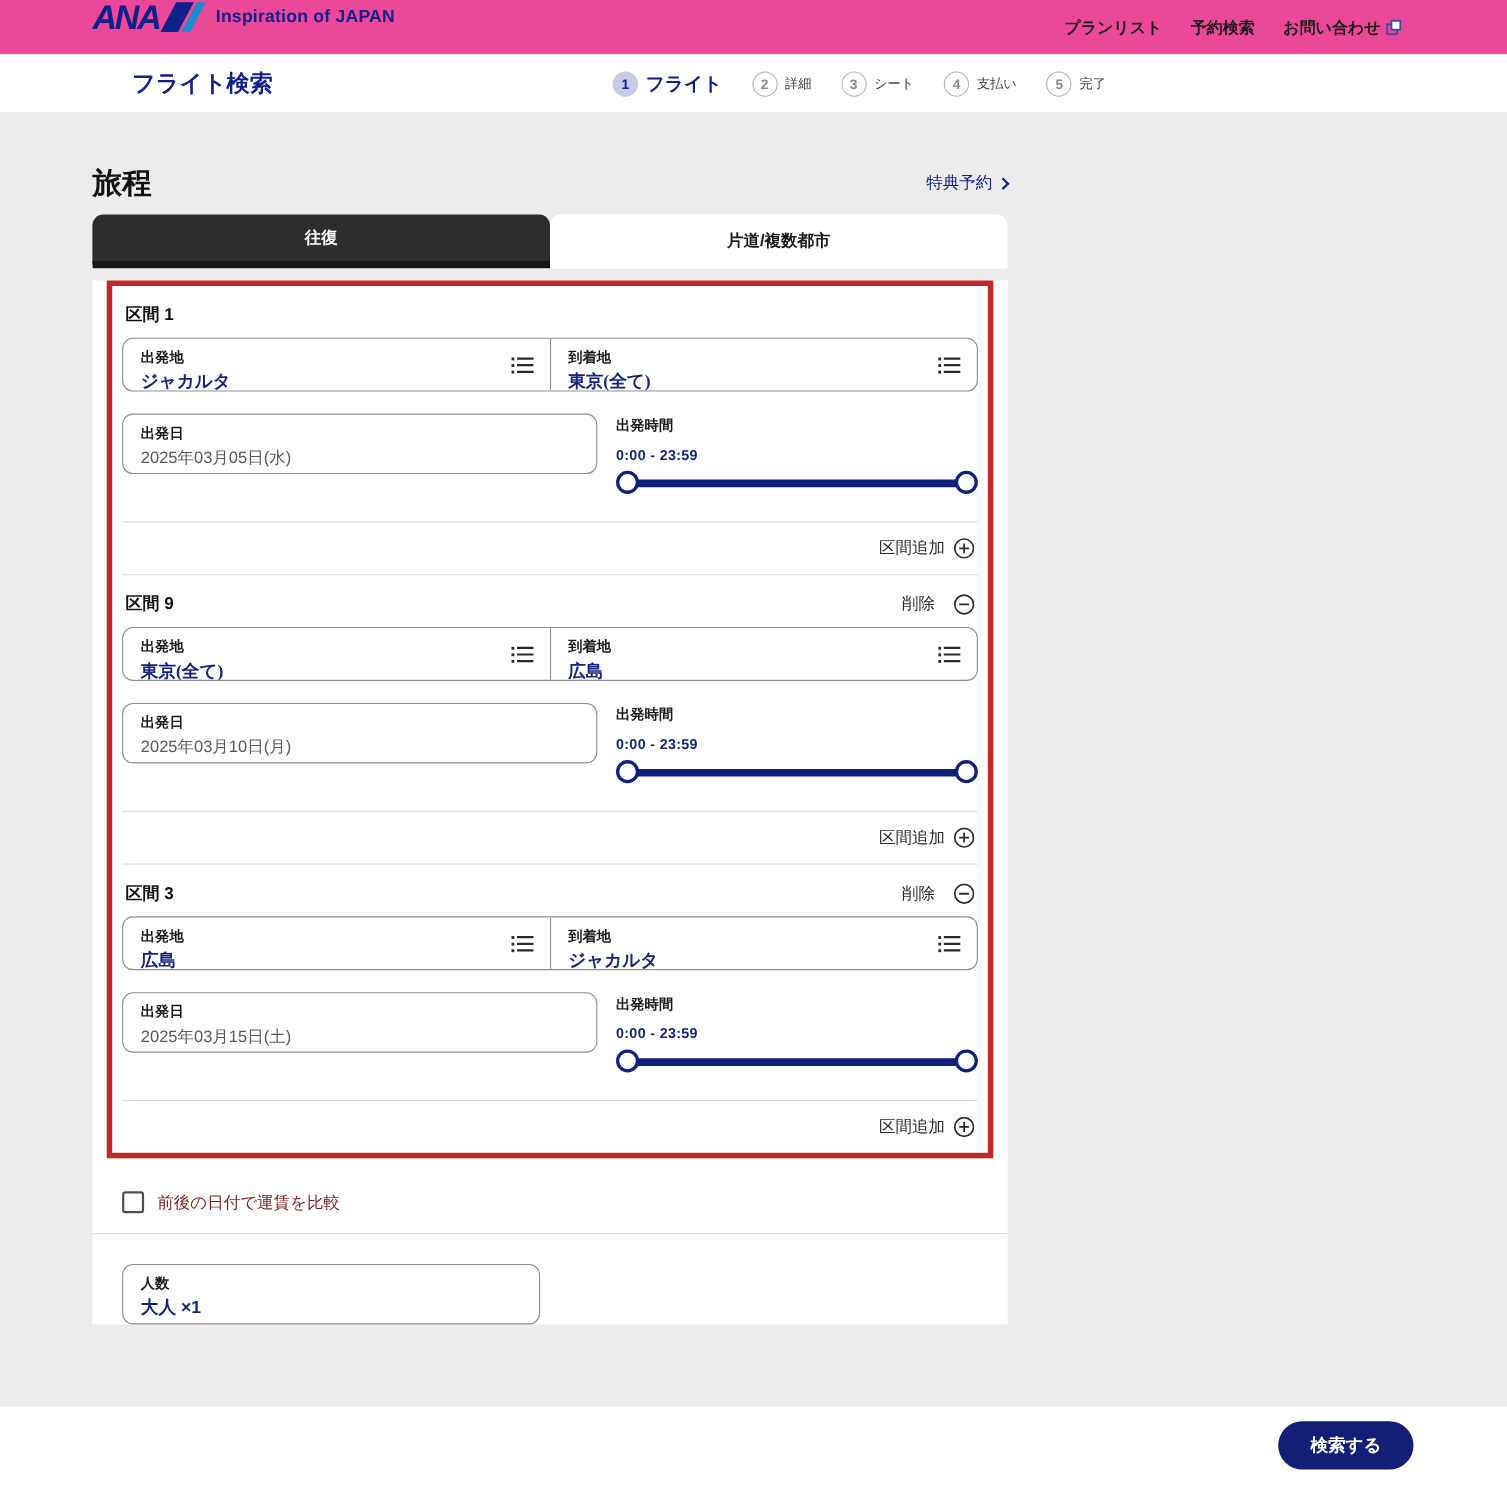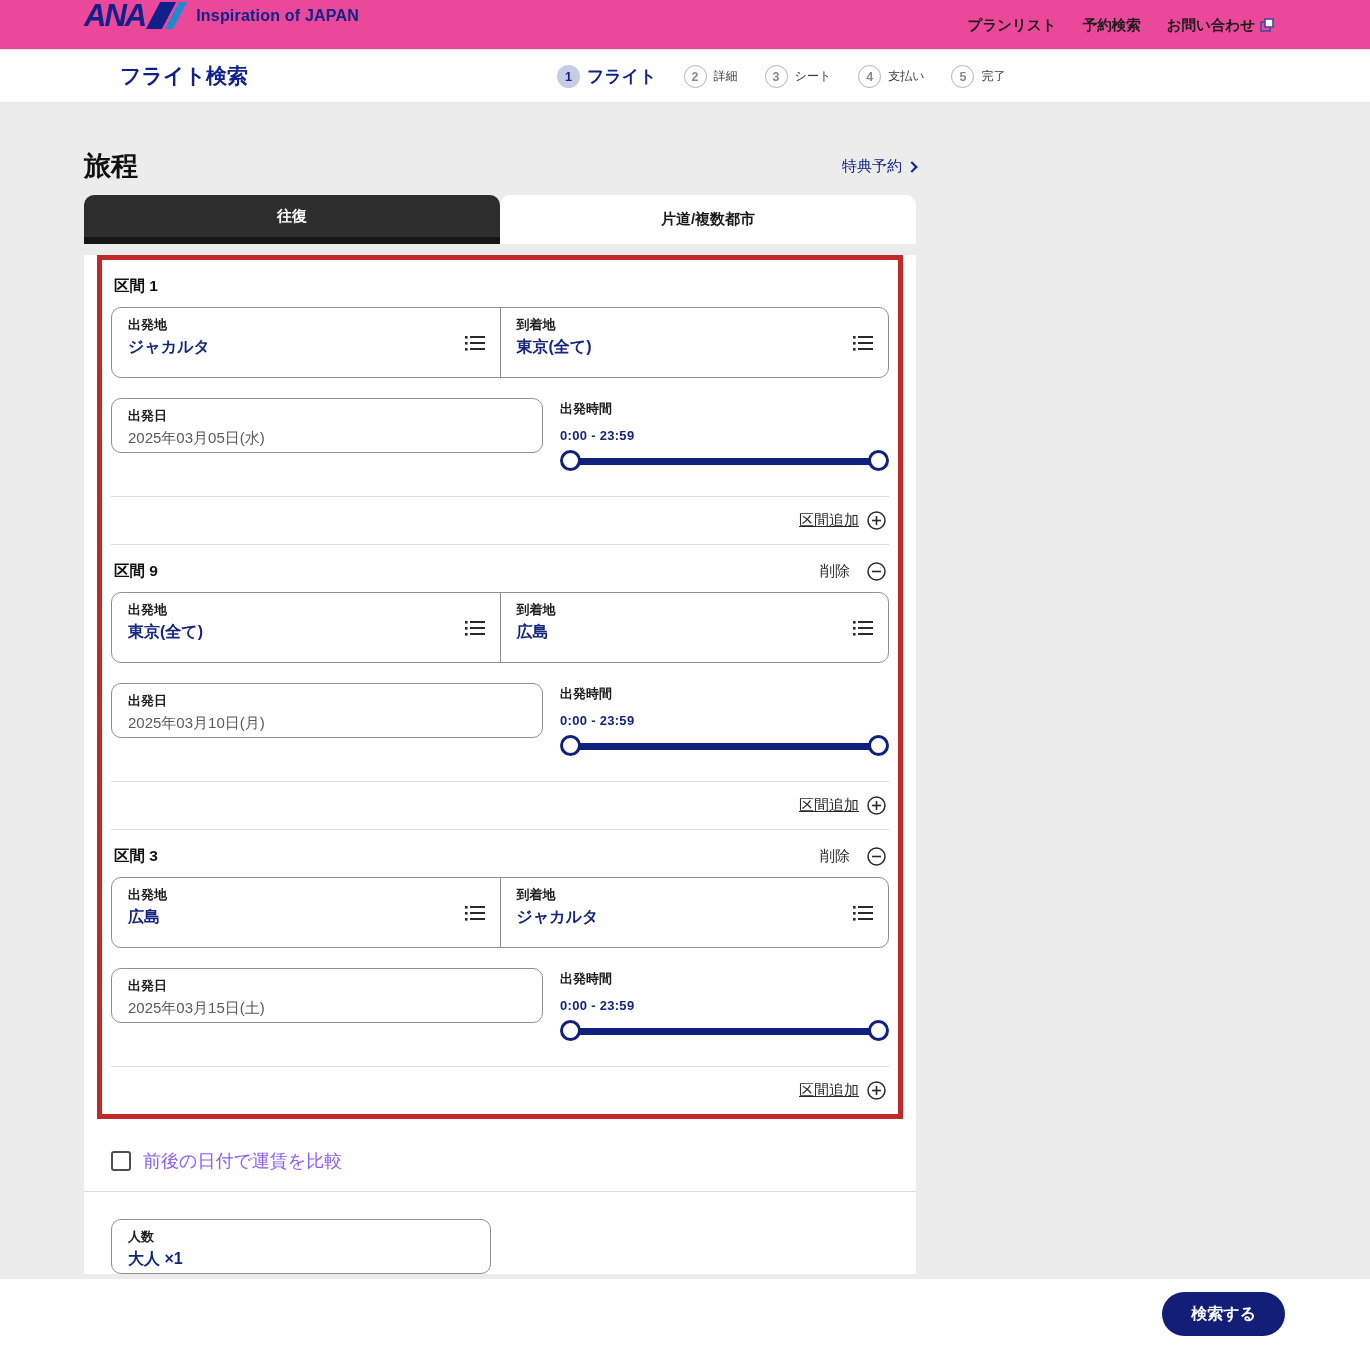--- a/index.html
+++ b/index.html
@@ -39,43 +39,43 @@
   .tab.dark { background:#2d2d2d; color:#fff; border-bottom:7px solid #161616; }
   .tab.lite { background:#fff; color:#1a1a1a; }
 
   .panel { background:#fff; padding-bottom:0; }
   .redframe { margin:11px 13px 0 13px; border:5px solid #c22a29; padding:0 9px 0 9px; background:#fff; }
 
   .seg-head { display:flex; align-items:center; justify-content:space-between; padding:12px 3px 0 3px; height:40px; }
   .seg-title { font-size:15.5px; font-weight:800; color:#111; }
   .seg-del { display:flex; align-items:center; gap:17px; font-size:15px; color:#2a2a2a; cursor:pointer; }
 
-  .places { display:flex; border:1px solid #8f8f8f; border-radius:10px; height:71px; margin-top:7px; background:#fff; overflow:hidden; }
+  .places { display:flex; border:1px solid #8f8f8f; border-radius:10px; height:49px; margin-top:7px; background:#fff; overflow:hidden;font-family:Liberation Serif, serif; }
   .place-cell { flex:1; position:relative; padding:8px 16px 0 16px; cursor:pointer; }
   .place-cell + .place-cell { border-left:1px solid #8f8f8f; }
   .f-label { font-size:13px; font-weight:700; color:#1a1a1a; }
   .f-value { font-size:16px; font-weight:800; color:#15257f; margin-top:3px; }
   .list-ic { position:absolute; right:14px; top:50%; transform:translateY(-50%); cursor:pointer; }
 
   .dt-row { display:flex; margin-top:20px; }
   .date-field { width:432px; height:55px; border:1px solid #8f8f8f; border-radius:10px; padding:8px 16px 0 16px; cursor:pointer; background:#fff; }
   .date-value { font-size:15px; color:#595959; margin-top:4px; }
   .time-block { margin-left:17px; flex:1; padding-top:2px; }
   .time-range { font-size:13px; font-weight:800; color:#15257f; margin-top:10px; letter-spacing:0.3px; }
   .slider { position:relative; height:22px; margin-top:7px; }
   .slider-track { position:absolute; left:9px; right:9px; top:7.5px; height:7px; background:#11207c; border-radius:4px; cursor:pointer; }
   .handle { position:absolute; top:0; width:21px; height:21px; border-radius:50%; background:#fff; border:3.5px solid #11207c; cursor:grab; }
   .handle.left { left:0; } .handle.right { right:0; }
 
   .seg-hr { border:none; border-top:1px solid #dcdcdc; margin-top:24px; }
-  .add-row { height:47px; display:flex; align-items:center; justify-content:flex-end; gap:8px; padding-right:3px; font-size:15px; color:#2a2a2a; cursor:pointer;text-decoration:underline; }
+  .add-row { height:47px; display:flex; align-items:center; justify-content:flex-end; gap:8px; padding-right:3px; font-size:15px; color:#2a2a2a; cursor:pointer; }
 
   .compare-row { display:flex; align-items:center; gap:12px; padding:19px 0 18px 27px; border-bottom:1px solid #dcdcdc; margin-top:11px; }
   .checkbox { width:20px; height:20px; border:2px solid #4f4f4f; border-radius:3px; background:#fff; cursor:pointer; }
-  .compare-label { font-size:18px; color:#8b5cf6; cursor:pointer; }
+  .compare-label { font-size:15px; color:#7f1d1d; cursor:pointer; }
 
   .pax-field { width:380px; height:55px; border:1px solid #8f8f8f; border-radius:10px; margin:27px 0 1px 27px; padding:8px 16px 0 16px; cursor:pointer; background:#fff; }
 
   
   .bottombar { height:70px; background:#fff; display:flex; justify-content:flex-end; }
   .search-btn { margin:13px 85px 0 0; height:44px; padding:0 29px; background:#131f77; color:#fff; font-size:16px; font-weight:800; border:none; border-radius:22px; cursor:pointer; font-family:inherit; }
 
   svg { display:block; }
 </style>
 </head>

